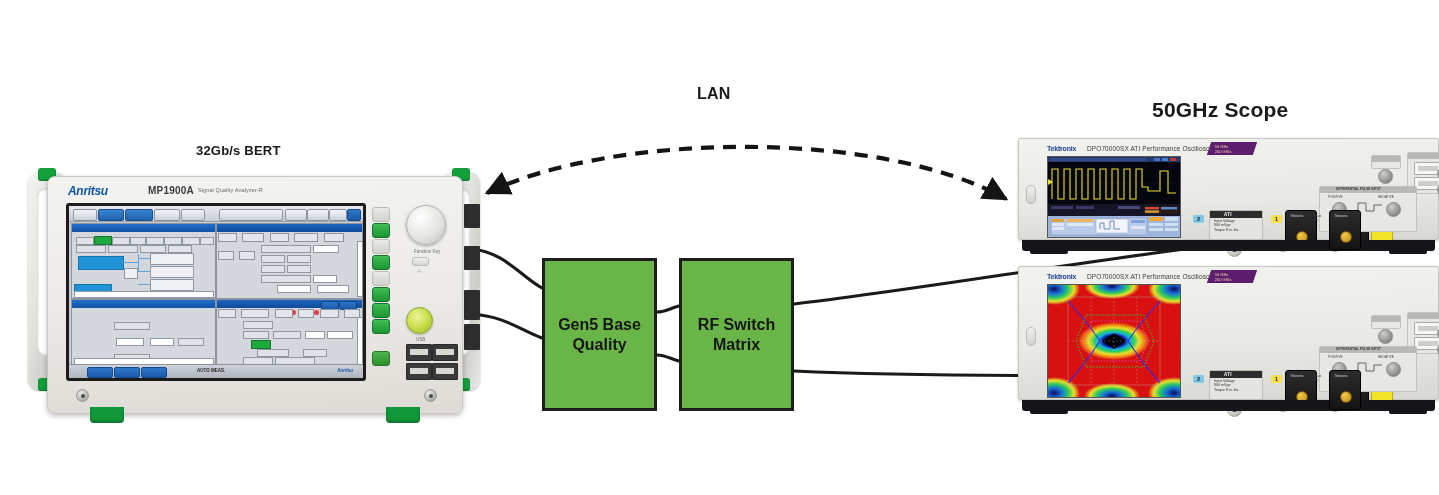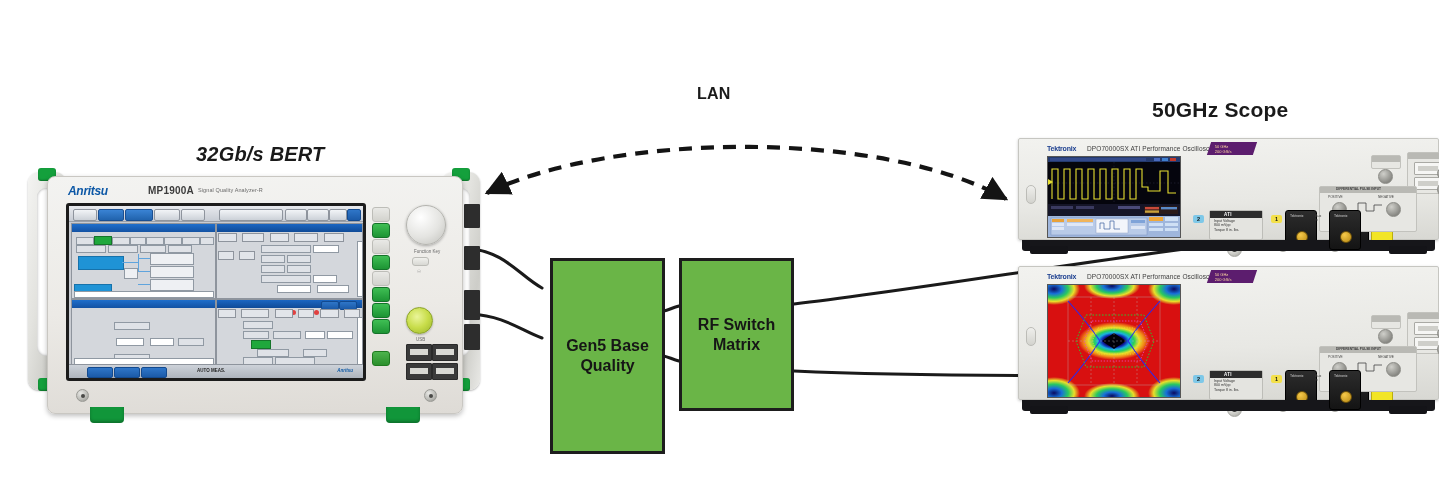--- a/index.html
+++ b/index.html
@@ -2,21 +2,21 @@
 <html><head>
 <meta charset="utf-8">
 <title>Test Setup Block Diagram</title>
 <style>
   html,body{margin:0;padding:0;background:#ffffff;}
   body{font-family:"Liberation Sans","DejaVu Sans",sans-serif;}
   #stage{position:relative;width:1439px;height:495px;background:#ffffff;overflow:hidden;}
 
   
   .lbl{position:absolute;color:#1a1a1a;font-weight:bold;letter-spacing:.2px;white-space:nowrap;}
-  #bert-title{left:196px;top:143px;font-size:20px;font-style:italic;}
+  #bert-title{left:196px;top:143px;font-size:13px;}
   #scope-title{left:1152px;top:98px;font-size:21px;}
   #lan-title{left:697px;top:85px;font-size:16px;}
 
   
   #wires,#lanlayer{position:absolute;left:0;top:0;width:1439px;height:495px;pointer-events:none;}
   #wires{z-index:6;}
   #lanlayer{z-index:14;}
 
   
   #bert{position:absolute;left:28px;top:168px;width:452px;height:262px;z-index:8;}
@@ -95,21 +95,21 @@
   .foot{position:absolute;width:34px;height:16px;background:#11963a;border-radius:0 0 4px 4px;
      box-shadow:inset 0 -2px 3px rgba(0,0,0,.25);}
   .bnc{position:absolute;width:11px;height:11px;border-radius:50%;
      background:radial-gradient(circle at 35% 30%,#e9e9e6,#b9b9b4 60%,#8e8e89 100%);border:1px solid #9a9a95;}
   .bnc:after{content:"";position:absolute;left:3.5px;top:3.5px;width:4px;height:4px;border-radius:50%;background:#4a4a47;}
 
   
   .gblock{position:absolute;background:#6ab547;border:3px solid #1d1d1d;box-sizing:border-box;
      display:flex;align-items:center;justify-content:center;text-align:center;z-index:9;}
   .gblock span{color:#161616;font-size:16px;font-weight:bold;line-height:1.25;}
-  #blk-fixtures{left:542px;top:258px;width:115px;height:196px;margin-left:8px;}
+  #blk-fixtures{left:542px;top:258px;width:115px;height:153px;}
   #blk-switch{left:679px;top:258px;width:115px;height:153px;align-items:center;}
 
   
   .scope{position:absolute;left:1018px;width:421px;z-index:8;}
   #scope-top{top:138px;height:113px;}
   #scope-bot{top:266px;height:145px;}
   .scope-chassis{position:absolute;left:0;top:0;right:0;bottom:11px;
      background:linear-gradient(178deg,#f2f2ef 0%,#e8e8e4 60%,#d8d8d3 100%);
      border:1px solid #c6c6c1;border-radius:2px;box-shadow:0 1px 3px rgba(0,0,0,.22);}
   .scope-rail{position:absolute;left:4px;right:4px;bottom:0;height:11px;background:#16161a;border-radius:0 0 3px 3px;}

